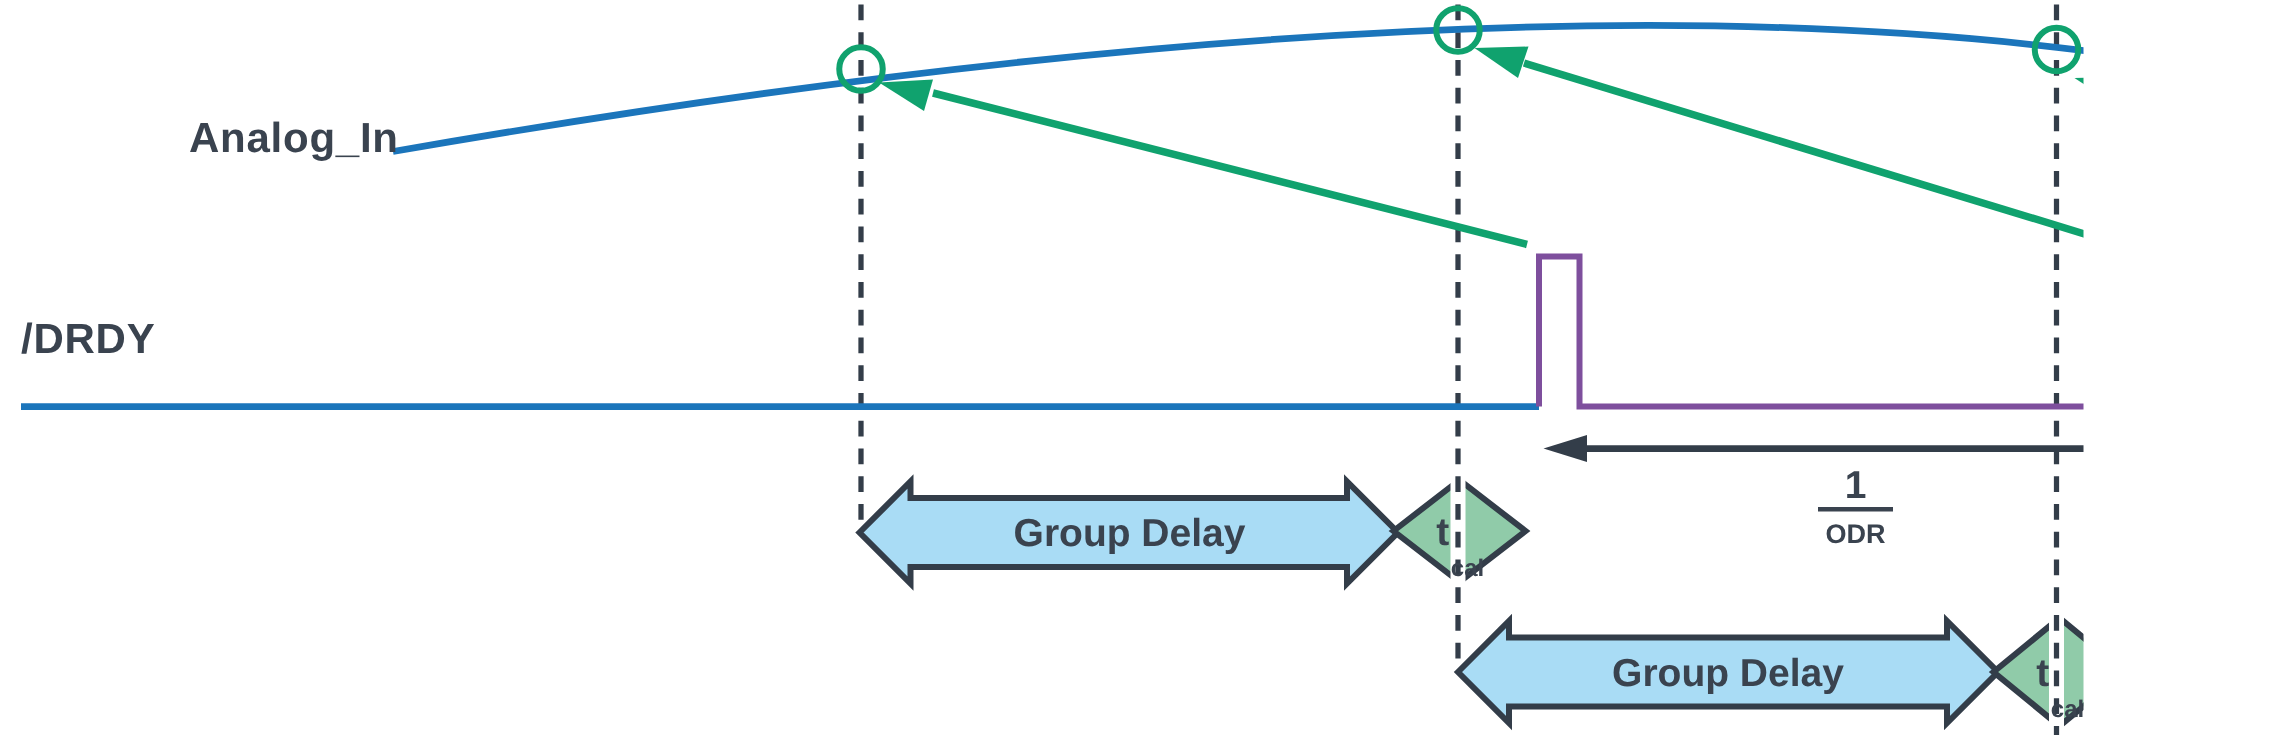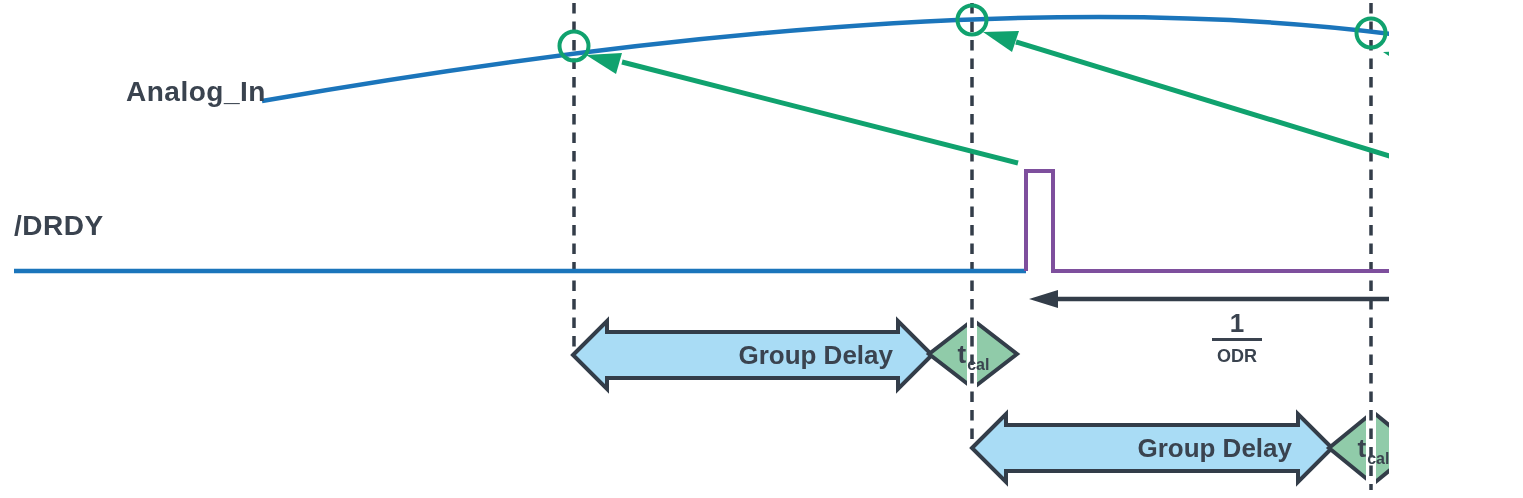--- a/index.html
+++ b/index.html
@@ -3,24 +3,24 @@
 <meta charset="utf-8">
 <style>
   html,body { margin:0; padding:0; background:#ffffff; }
   .stage {
     position:relative; width:1389px; height:498px; background:#ffffff;
     overflow:hidden; font-family:"Liberation Sans", sans-serif;
   }
   svg.layer { position:absolute; left:0; top:0; display:block; }
   .lbl { position:absolute; color:var(--ink-text,#3a434f); font-weight:bold; white-space:nowrap; }
   .sig-lbl { font-size:28px; letter-spacing:0.5px; }
-  .measure-lbl { font-size:26px; text-align:right; line-height:30px; }
+  .measure-lbl { font-size:26px; text-align:center; line-height:30px; }
   .tcal { text-align:center; line-height:30px; }
   .tcal .base { font-size:26px; font-weight:bold; }
-  .tcal .sub  { font-size:16px; font-weight:bold; position:relative; top:7px; left:1px; }
+  .tcal .sub  { font-size:16px; font-weight:bold; position:relative; top:21px; left:1px; }
   .fraction { position:absolute; width:74px; text-align:center; color:var(--ink-text,#3a434f); font-weight:bold; }
   .fraction .num { display:block; font-size:26px; line-height:27px; width:50px; margin:0 auto;
                    border-bottom:3px solid var(--ink-text,#3a434f); padding-bottom:1px; }
   .fraction .den { display:block; font-size:18px; line-height:28px; margin-top:1px; }
   .watermark { position:absolute; right:8px; bottom:4px; font-size:21px; font-weight:bold;
                color:var(--watermark-color,#cbe6cb); opacity:0.9; letter-spacing:0.5px; }
 </style>
 </head>
 <body>
 

